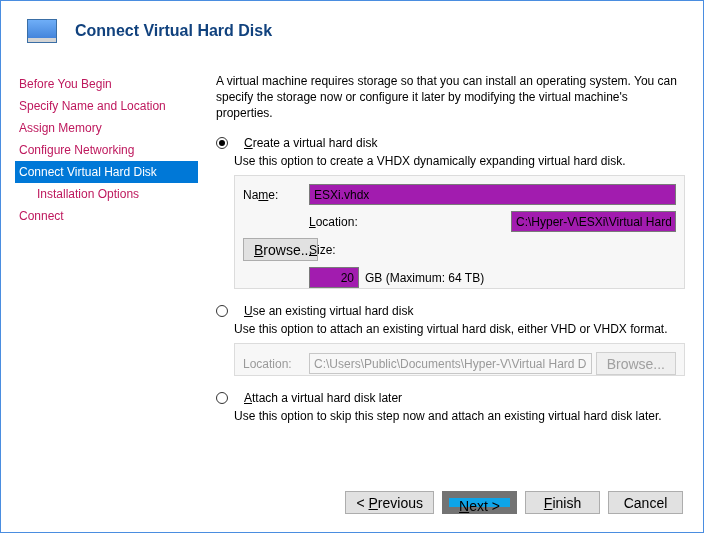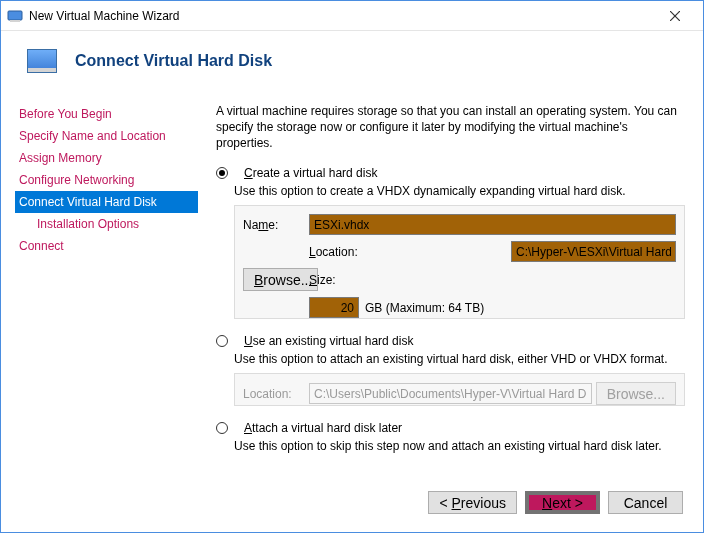--- a/index.html
+++ b/index.html
@@ -139,21 +139,21 @@
     grid-template-columns: 62px 1fr auto;
     row-gap: 6px;
     column-gap: 4px;
     align-items: center;
   }
   .form-table.disabled {
     color: #9a9a9a;
   }
   .tb {
     border: 1px solid #7a7a7a;
-    background: #a16207;
+    background: #a21caf;
     height: 21px;
     padding: 2px 4px;
     font-size: 12px;
     font-family: inherit;
     width: 100%;
   }
   .tb.small { width: 50px; text-align: right; }
   .tb[disabled] { background: #f7f7f7; border-color: #c7c7c7; color: #9a9a9a; }
   .btn {
     border: 1px solid #adadad;
@@ -164,57 +164,42 @@
     font-size: 14px;
     font-family: inherit;
     cursor: default;
   }
   .btn:disabled {
     color: #a0a0a0;
     background: #efefef;
     border-color: #cfcfcf;
   }
   .btn.primary {
-    border: 4px solid #737373;
-    background: #be185d;
+    border: 7px solid #737373;
+    background: #0ea5e9;
   }
   .ul { text-decoration: underline; }
   .size-row {
     display: flex;
     align-items: center;
     gap: 6px;
   }
   .footer {
     display: flex;
     justify-content: flex-end;
     gap: 8px;
     padding: 14px 20px 18px 20px;
   }
   .lbl { white-space: nowrap; }
 </style>
 </head>
 <body>
 
 <div class="window">
 
-  <div class="titlebar">
-    <span class="icon-wrap">
-      <svg width="16" height="16" viewBox="0 0 16 16">
-        <rect x="1" y="3" width="14" height="9" rx="1" fill="#4a8de0" stroke="#2b5f9e" stroke-width="1"></rect>
-        <rect x="3" y="12" width="10" height="2" fill="#d4d4d4"></rect>
-      </svg>
-    </span>
-    <span class="title-text">New Virtual Machine Wizard</span>
-    <div class="close-btn">
-      <svg width="10" height="10" viewBox="0 0 10 10">
-        <line x1="0" y1="0" x2="10" y2="10" stroke="#333" stroke-width="1.2"></line>
-        <line x1="10" y1="0" x2="0" y2="10" stroke="#333" stroke-width="1.2"></line>
-      </svg>
-    </div>
-  </div>
 
   <div class="header">
     <div class="header-icon"></div>
     <div class="header-title">Connect Virtual Hard Disk</div>
   </div>
 
   <div class="body">
 
     <div class="sidebar">
       <div class="side-item">Before You Begin</div>
@@ -271,16 +256,17 @@
         </div>
         <div class="opt-desc">Use this option to skip this step now and attach an existing virtual hard disk later.</div>
       </div>
 
     </div>
   </div>
 
   <div class="footer">
     <button class="btn">&lt; <span class="ul">P</span>revious</button>
     <button class="btn primary"><span class="ul">N</span>ext &gt;</button>
+    <button class="btn"><span class="ul">F</span>inish</button>
     <button class="btn">Cancel</button>
   </div>
 
 </div>
 
 </body></html>

